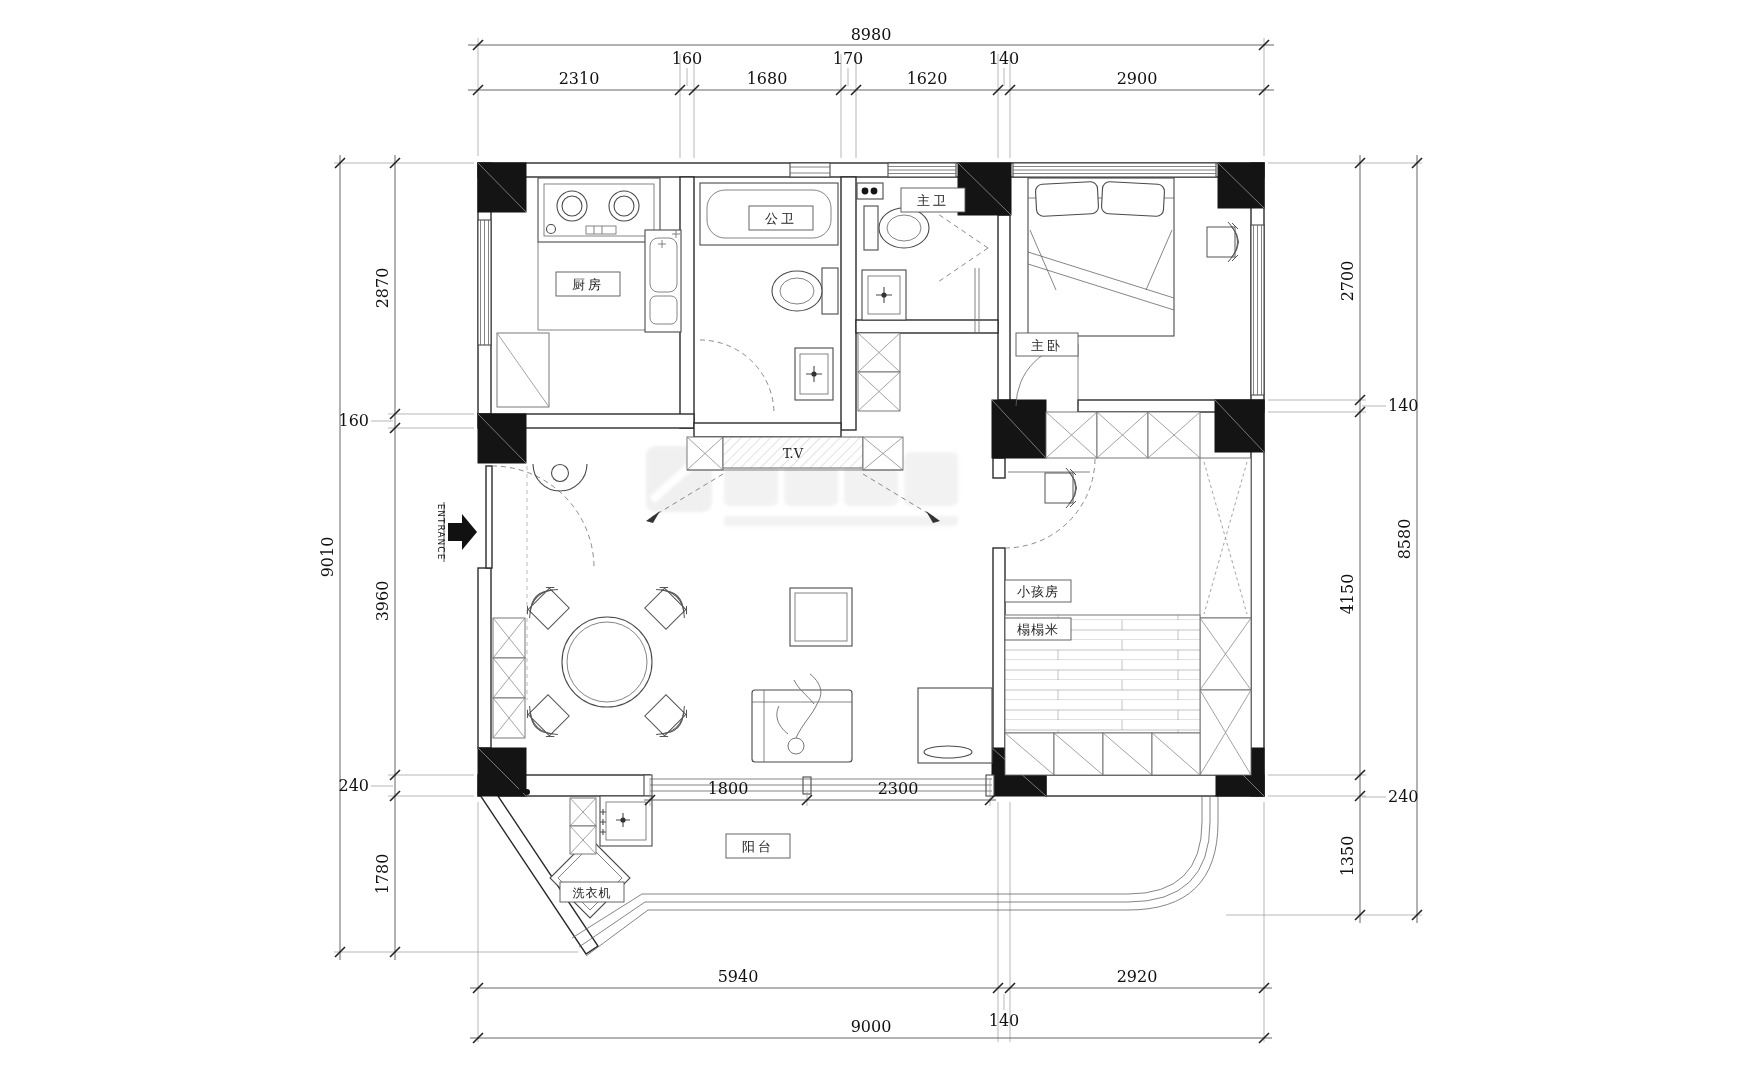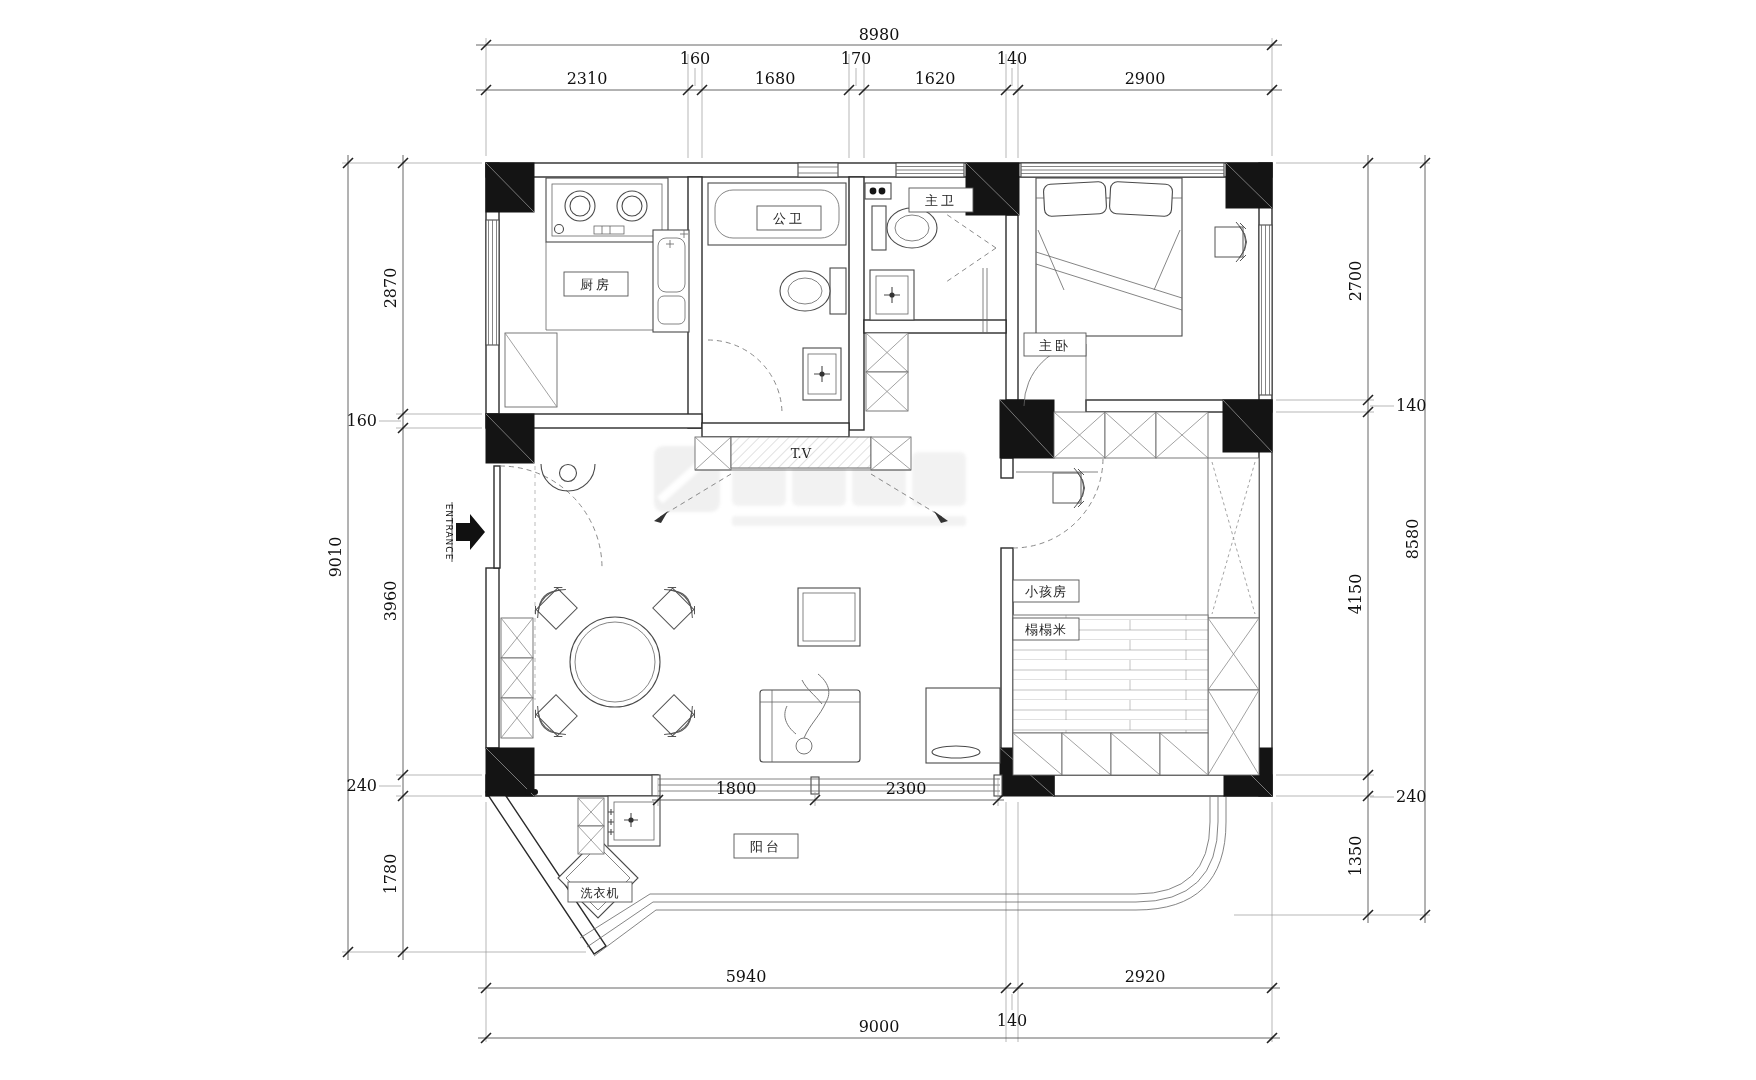--- a/index.html
+++ b/index.html
@@ -1,16 +1,16 @@
 <!DOCTYPE html>
 <html><head>
 <meta charset="utf-8">
 <style>
   html,body{margin:0;padding:0;background:#fff;}
-  .stage{width:1564px;height:1080px;position:relative;background:#fff;overflow:hidden;margin-left:8px;}
+  .stage{width:1564px;height:1080px;position:relative;background:#fff;overflow:hidden;}
   svg{display:block;font-family:"DejaVu Sans",sans-serif;}
   .w{fill:#fff;stroke:#2b2b2b;stroke-width:1.4;}
   .p{fill:#141414;stroke:#141414;}
   .pd{stroke:#777;stroke-width:1;}
   .f{fill:none;stroke:#4a4a4a;stroke-width:1.1;}
   .ff{fill:#fff;stroke:#4a4a4a;stroke-width:1.1;}
   .t{fill:none;stroke:#666;stroke-width:.8;}
   .x{fill:#fff;stroke:#6b6b6b;stroke-width:.9;}
   .xd{fill:none;stroke:#8a8a8a;stroke-width:.8;}
   .dash{fill:none;stroke:#8a8a8a;stroke-width:1;stroke-dasharray:5 4;}

